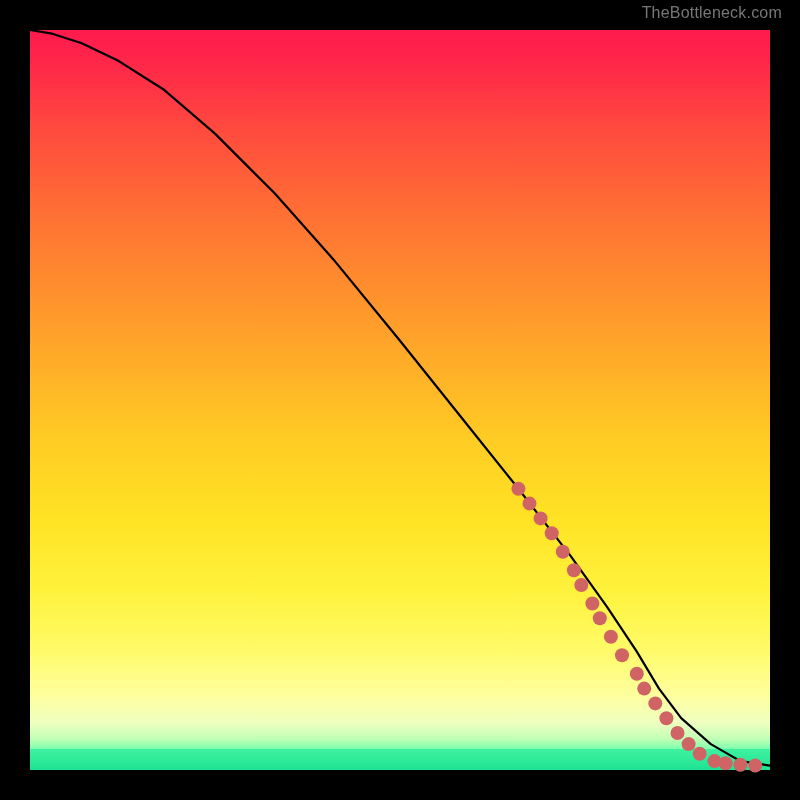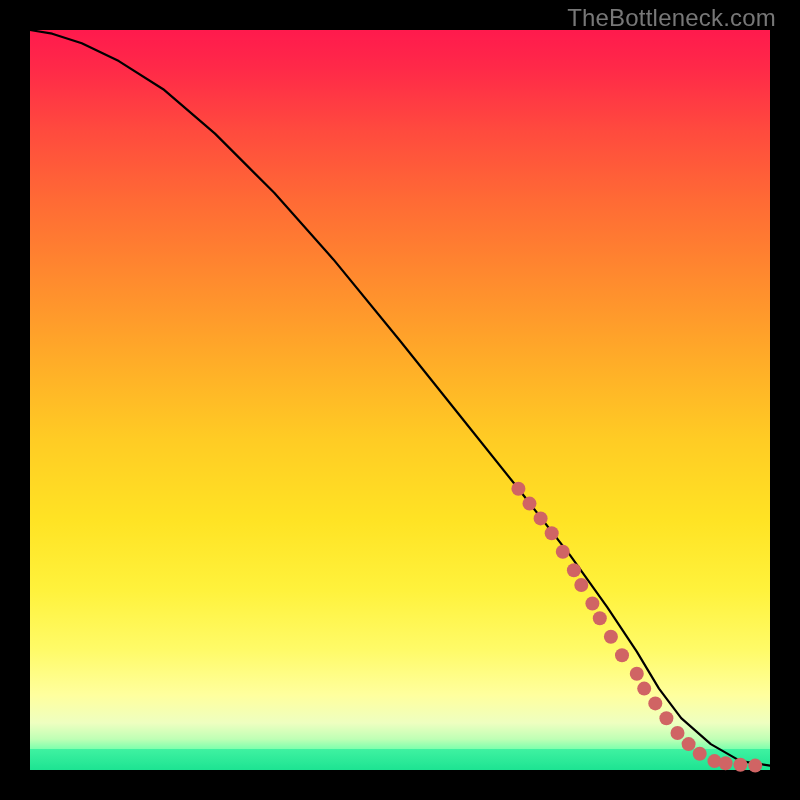--- a/index.html
+++ b/index.html
@@ -13,23 +13,23 @@
   }
   .stage {
     position: relative;
     width: 800px;
     height: 800px;
     background: #000;
   }
   .watermark {
     position: absolute;
     top: 4px;
-    right: 24px;
+    right: 18px;
     color: #777;
-    font-size: 24px;
+    font-size: 16px;
     font-weight: 500;
     letter-spacing: 0.2px;
     z-index: 10;
   }
   .plot {
     position: absolute;
     left: 30px;
     top: 30px;
     width: 740px;
     height: 740px;

